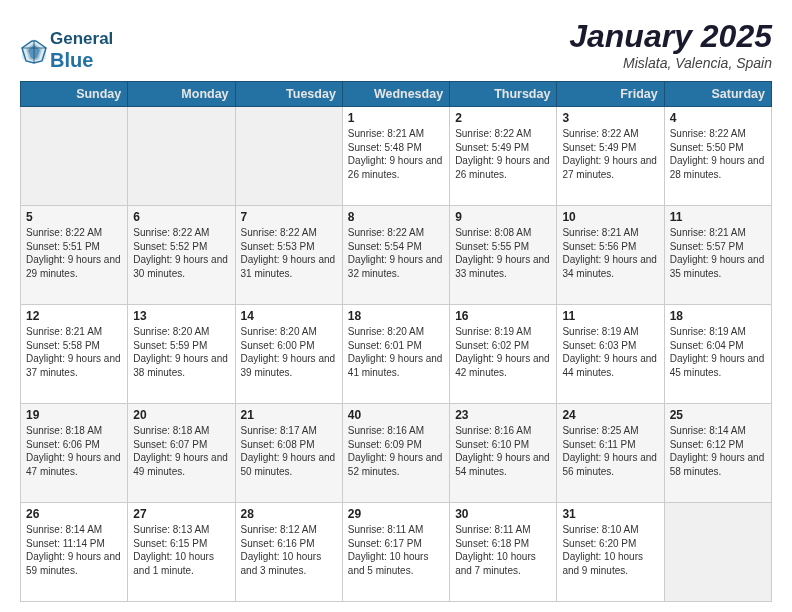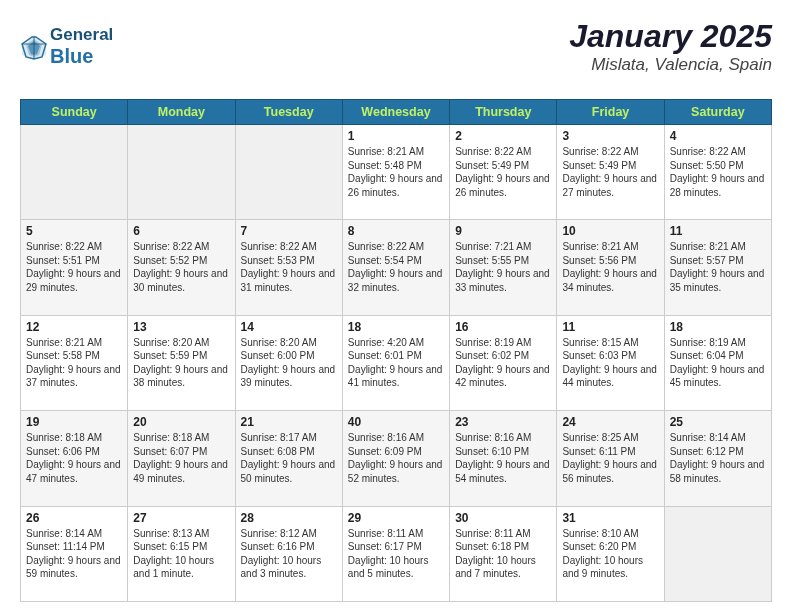--- a/index.html
+++ b/index.html
@@ -13,56 +13,56 @@
     .page {
       width: 792px;
       height: 612px;
       padding: 18px 20px 10px 20px;
       display: flex;
       flex-direction: column;
     }
     .header {
       display: flex;
       justify-content: space-between;
-      align-items: center;
-      margin-bottom: 24px;
+      align-items: flex-end;
+      margin-bottom: 10px;
     }
     .logo {
       display: flex;
       align-items: center;
     }
     .logo-icon {
       width: 28px;
       height: 28px;
       margin-right: 2px;
     }
     .title-block {
       text-align: right;
       font-style: italic;
     }
     .month-title {
       font-size: 32px;
       font-weight: bold;
       color: #1a1a2e;
     }
     .location {
-      font-size: 17px;
+      font-size: 14px;
       color: #444;
     }
     .calendar {
       flex: 1;
       border: 1px solid #ccc;
       border-collapse: collapse;
       width: 100%;
       table-layout: fixed;
     }
     .calendar th {
       background-color: #2471a3;
-      color: #bef264;
-      text-align: center;
+      color: #e5e5e5;
+      text-align: right;
       padding: 5px 6px;
       font-size: 12.5px;
       font-weight: bold;
       border: 1px solid #1a5276;
     }
     .calendar td {
       vertical-align: top;
       border: 1px solid #ccc;
       padding: 4px 5px;
       font-size: 10px;
@@ -178,21 +178,21 @@
 Daylight: 9 hours and 31 minutes.</div>
           </td>
           <td>
             <span class="day-num">8</span>
             <div class="cell-text">Sunrise: 8:22 AM
 Sunset: 5:54 PM
 Daylight: 9 hours and 32 minutes.</div>
           </td>
           <td>
             <span class="day-num">9</span>
-            <div class="cell-text">Sunrise: 7:21 AM
+            <div class="cell-text">Sunrise: 8:08 AM
 Sunset: 5:55 PM
 Daylight: 9 hours and 33 minutes.</div>
           </td>
           <td>
             <span class="day-num">10</span>
             <div class="cell-text">Sunrise: 8:21 AM
 Sunset: 5:56 PM
 Daylight: 9 hours and 34 minutes.</div>
           </td>
           <td>
@@ -216,33 +216,33 @@
 Daylight: 9 hours and 38 minutes.</div>
           </td>
           <td>
             <span class="day-num">14</span>
             <div class="cell-text">Sunrise: 8:20 AM
 Sunset: 6:00 PM
 Daylight: 9 hours and 39 minutes.</div>
           </td>
           <td>
             <span class="day-num">18</span>
-            <div class="cell-text">Sunrise: 4:20 AM
+            <div class="cell-text">Sunrise: 8:20 AM
 Sunset: 6:01 PM
 Daylight: 9 hours and 41 minutes.</div>
           </td>
           <td>
             <span class="day-num">16</span>
             <div class="cell-text">Sunrise: 8:19 AM
 Sunset: 6:02 PM
 Daylight: 9 hours and 42 minutes.</div>
           </td>
           <td>
             <span class="day-num">11</span>
-            <div class="cell-text">Sunrise: 8:15 AM
+            <div class="cell-text">Sunrise: 8:19 AM
 Sunset: 6:03 PM
 Daylight: 9 hours and 44 minutes.</div>
           </td>
           <td>
             <span class="day-num">18</span>
             <div class="cell-text">Sunrise: 8:19 AM
 Sunset: 6:04 PM
 Daylight: 9 hours and 45 minutes.</div>
           </td>
         </tr>

